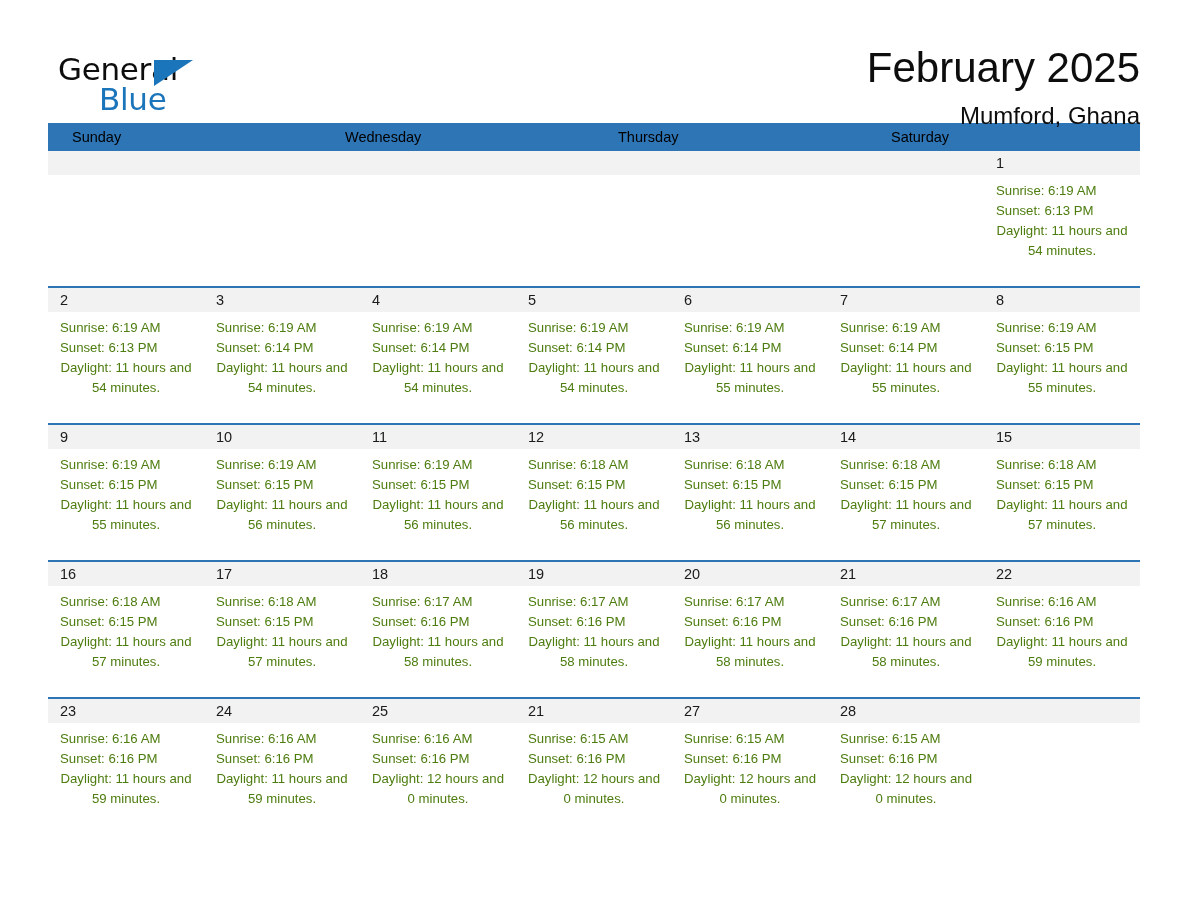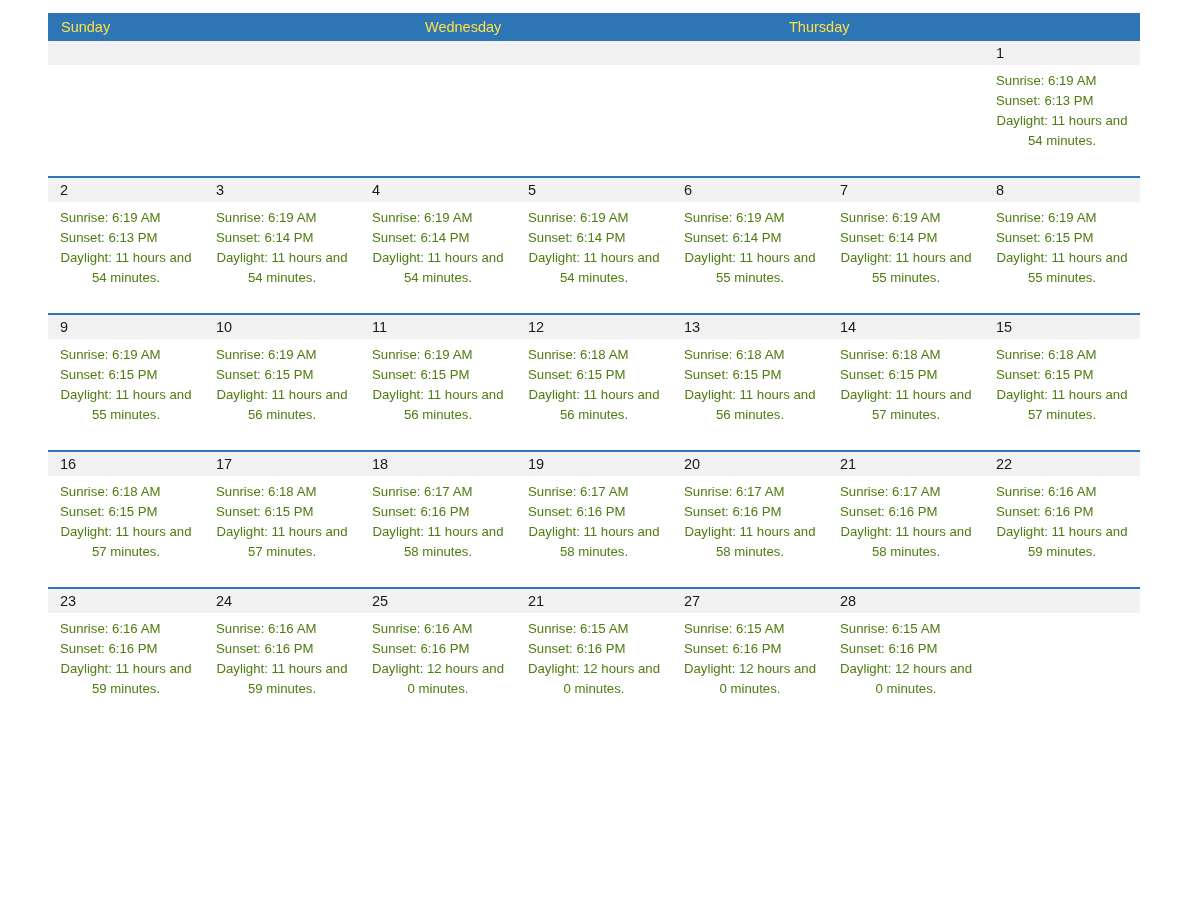--- a/index.html
+++ b/index.html
@@ -94,24 +94,24 @@
     width: 1092px;
     margin-top: 13px;
   }
   .dow-row {
     display: flex;
     background: #2e75b6;
     height: 28px;
   }
   .dow {
     flex: 1 1 0;
-    color: #fde047;
+    color: #000000;
     font-size: 14.5px;
     line-height: 28px;
-    padding-left: 13px;
+    padding-left: 24px;
     box-sizing: border-box;
     white-space: nowrap;
   }
   .week {
     display: flex;
     border-top: 2px solid #2e75b6;
   }
   .week:first-of-type {
     border-top: none;
   }
@@ -147,26 +147,41 @@
   .daylight-line {
     white-space: normal !important;
     text-align: center;
   }
 </style>
 </head>
 <body>
 
 <div class="page">
 
+  <div class="header">
+
+    <div class="brand">
+      <span class="brand-general">General</span>
+      <span class="brand-tri"></span>
+      <span class="brand-blue">Blue</span>
+    </div>
+
+    <div class="title-block">
+      <div class="cal-title">February 2025</div>
+      <div class="cal-subtitle">Mumford, Ghana</div>
+    </div>
+
+  </div>
 
   <div class="calendar">
     <div class="dow-row">
         <div class="dow">Sunday</div>
         <div class="dow">Wednesday</div>
         <div class="dow">Thursday</div>
+        <div class="dow">Saturday</div>
       </div>
     <div class="weeks">
         <div class="week">
           <div class="day empty">
             <div class="day-num-band"></div>
           </div>
           <div class="day empty">
             <div class="day-num-band"></div>
           </div>
           <div class="day empty">

